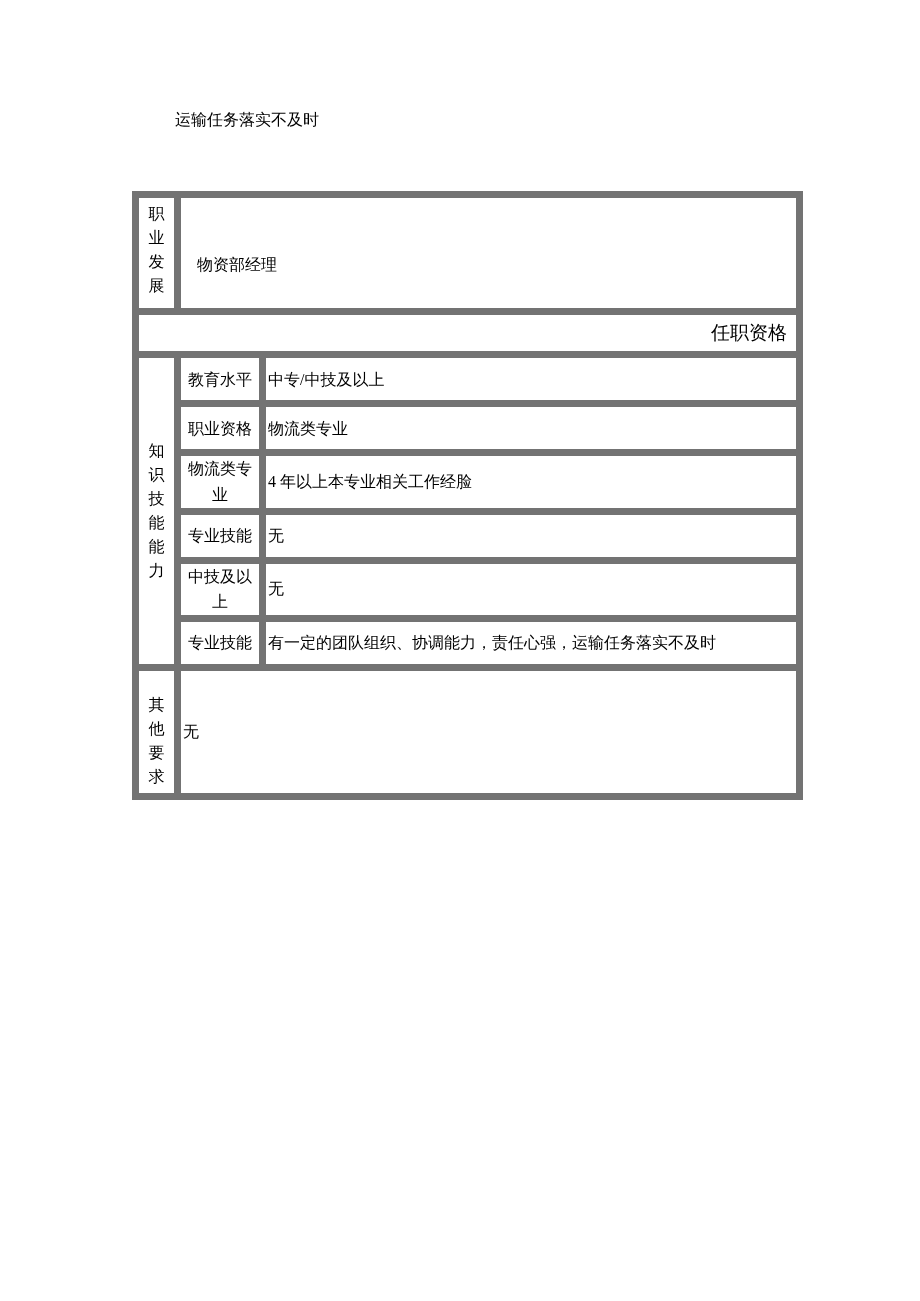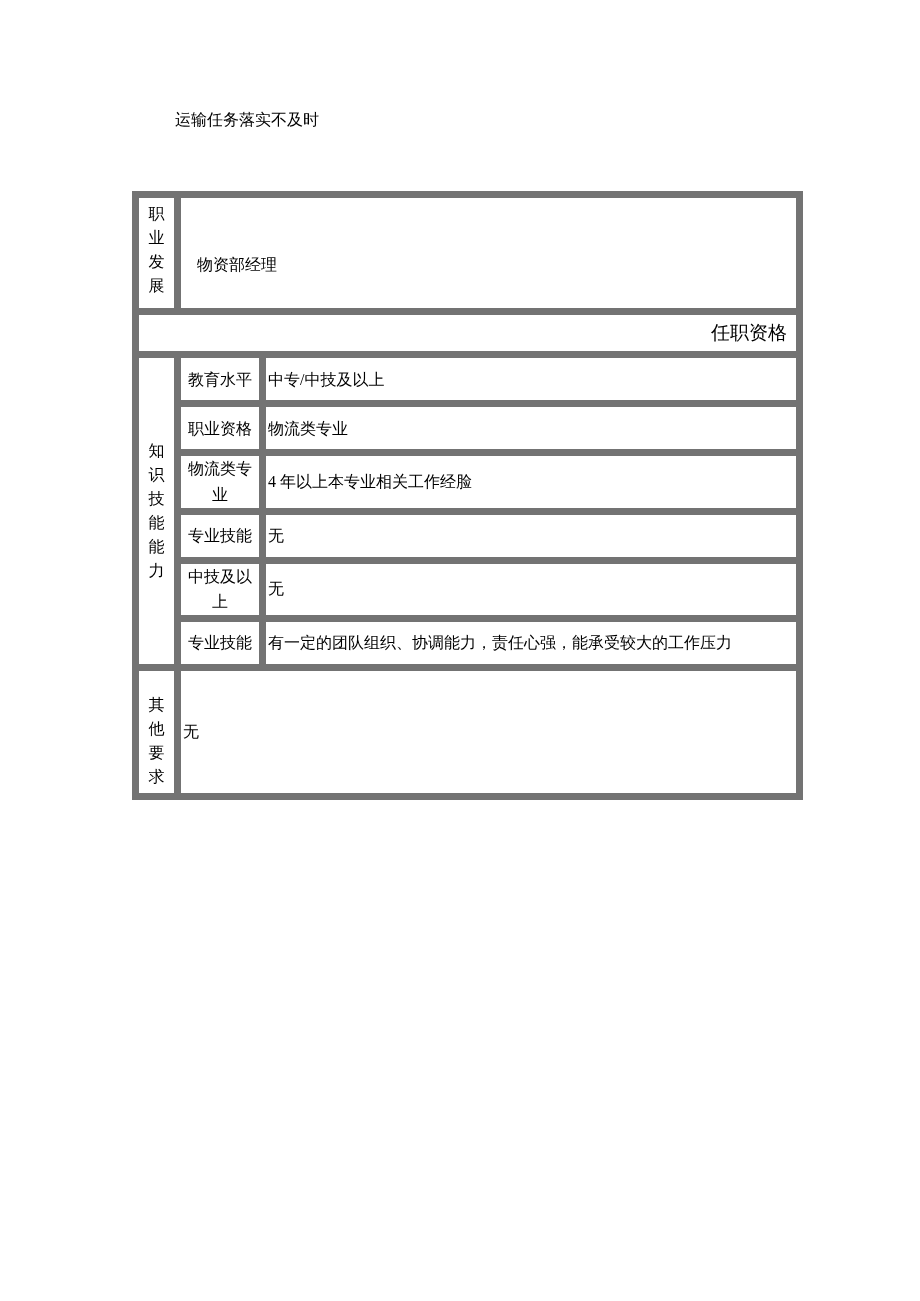--- a/index.html
+++ b/index.html
@@ -131,21 +131,21 @@
     <tr class="sub-row">
       <td class="col-sublabel">专业技能</td>
       <td class="content-cell">无</td>
     </tr>
     <tr class="sub-row">
       <td class="col-sublabel">中技及以上</td>
       <td class="content-cell">无</td>
     </tr>
     <tr class="sub-row">
       <td class="col-sublabel">专业技能</td>
-      <td class="content-cell">有一定的团队组织、协调能力，责任心强，能承受较大的工作压力</td>
+      <td class="content-cell">有一定的团队组织、协调能力，责任心强，运输任务落实不及时</td>
     </tr>
 
     <tr>
       <td class="col-label other-label">
         <div class="vert-text">
           <span>其他</span>
           <span>要求</span>
         </div>
       </td>
       <td colspan="2" class="other-req content-cell">无</td>

